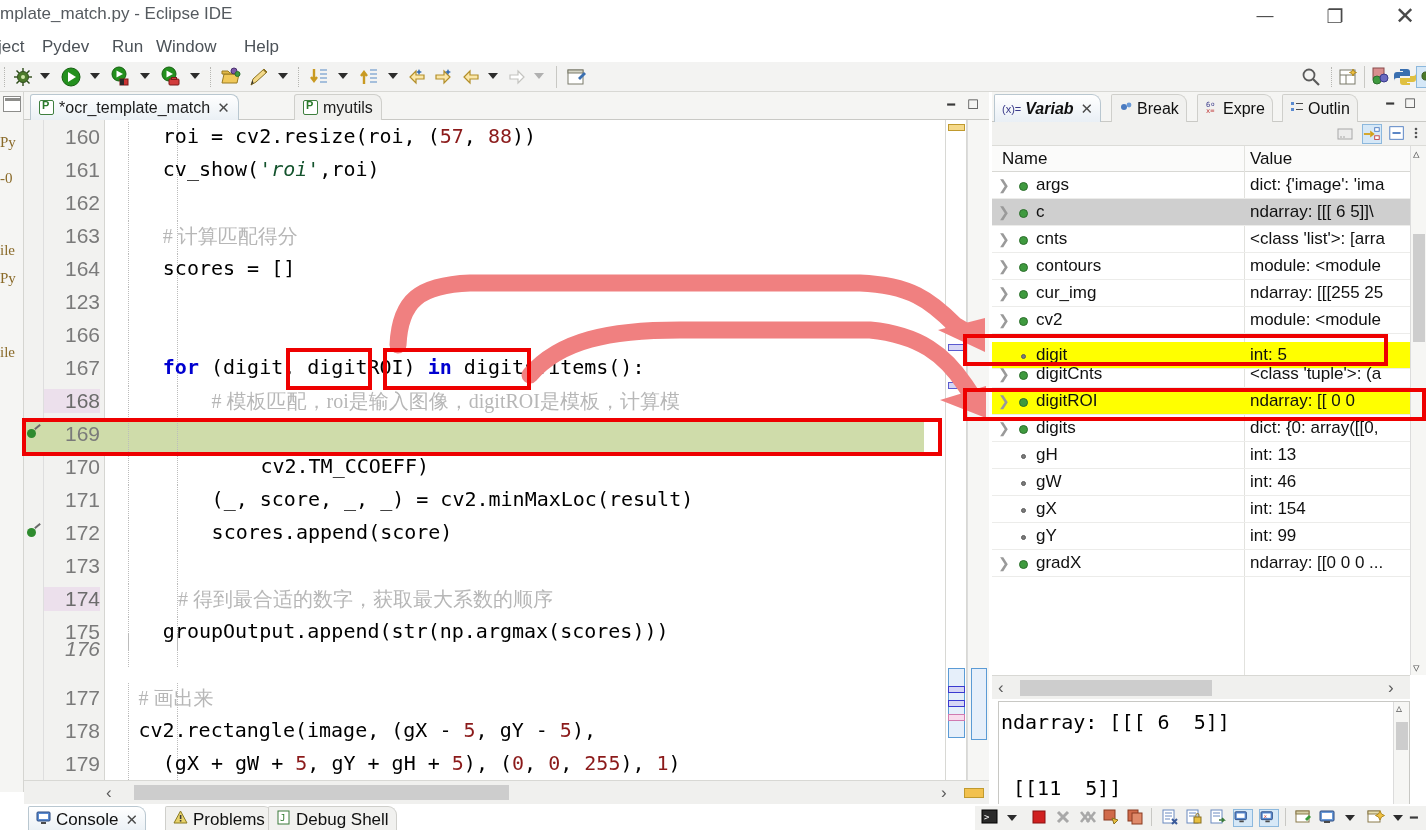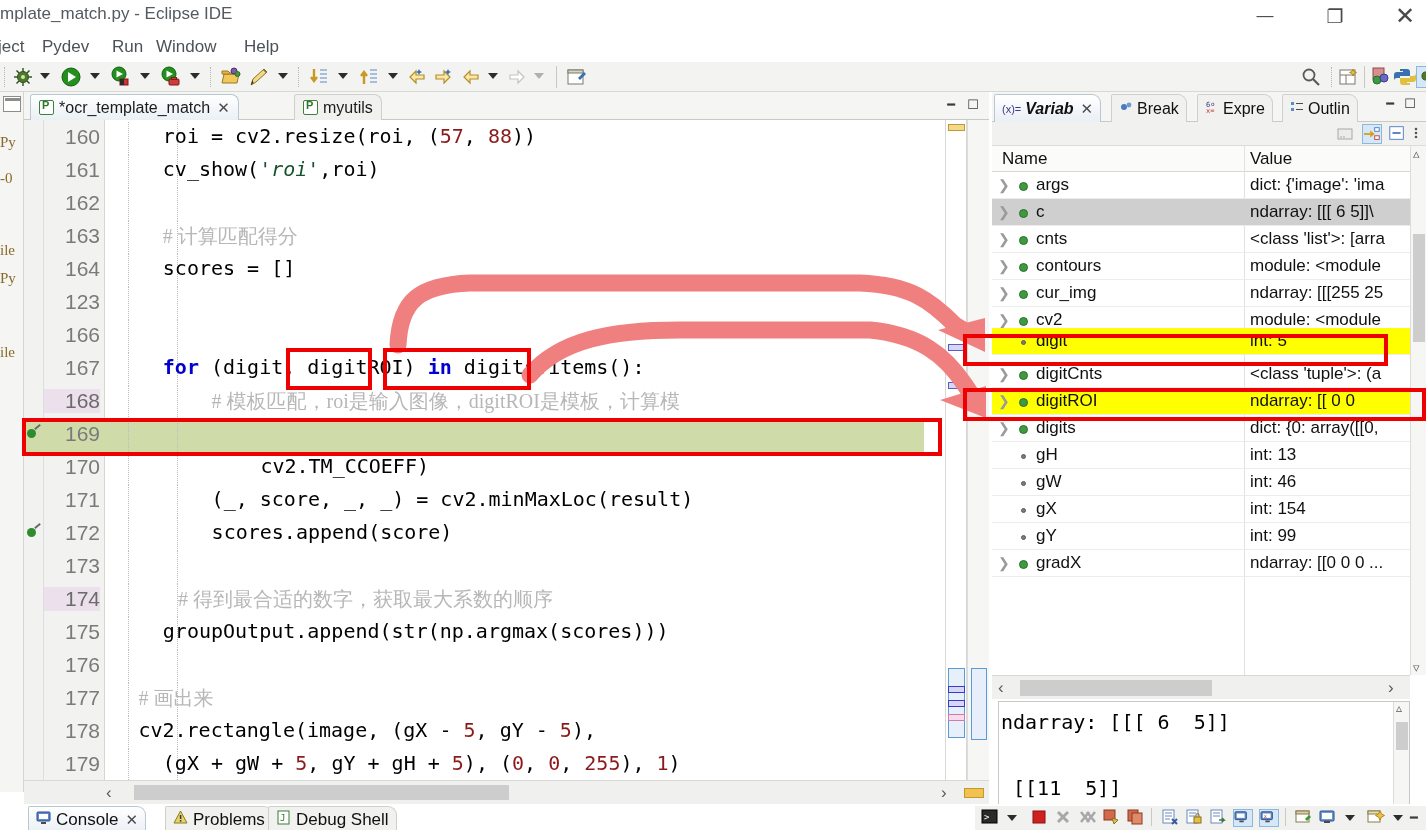--- a/index.html
+++ b/index.html
@@ -677,21 +677,21 @@
             <div class="indent-guide" style="left: 152.8px; top: 0px;"></div>
             <div class="lnum hl-num">174</div>
             <div class="ctext" style="left: 154px;"><span class="k-com"># 得到最合适的数字，获取最大系数的顺序</span></div>
           </div>
           <div class="code-line" style="top: 497px;">
             <div class="indent-guide" style="left: 104px; top: 0px;"></div>
             <div class="indent-guide" style="left: 152.8px; top: 0px;"></div>
             <div class="lnum">175</div>
             <div class="ctext" style="left: 138.8px;"><span>groupOutput.append(str(np.argmax(scores)))</span></div>
           </div>
-          <div class="code-line" style="top: 530px;">
+          <div class="code-line" style="top: 514px; font-style: italic;">
             <div class="indent-guide" style="left: 104px; top: 0px;"></div>
             <div class="indent-guide" style="left: 152.8px; top: 0px;"></div>
             <div class="lnum">176</div>
             <div class="ctext" style="left: 90px;"></div>
           </div>
           <div class="code-line" style="top: 563px;">
             <div class="indent-guide" style="left: 104px; top: 0px;"></div>
             <div class="indent-guide" style="left: 152.8px; top: 0px;"></div>
             <div class="lnum">177</div>
             <div class="ctext" style="left: 114.4px;"><span class="k-com"># 画出来</span></div>
@@ -841,21 +841,21 @@
           <span class="vdot"></span>
           <span class="vname">cur_img</span>
           <span class="vval">ndarray: [[[255 25</span>
         </div>
         <div class="vrow" style="top: 215px;">
           <span class="vexp">❯</span>
           <span class="vdot"></span>
           <span class="vname">cv2</span>
           <span class="vval">module: &lt;module</span>
         </div>
-        <div class="vrow hlrow" style="top: 236px;">
+        <div class="vrow hlrow" style="top: 250px;">
           <span class="vdot small"></span>
           <span class="vname">digit</span>
           <span class="vval">int: 5</span>
         </div>
         <div class="vrow" style="top: 269px;">
           <span class="vexp">❯</span>
           <span class="vdot"></span>
           <span class="vname">digitCnts</span>
           <span class="vval">&lt;class 'tuple'&gt;: (a</span>
         </div>

